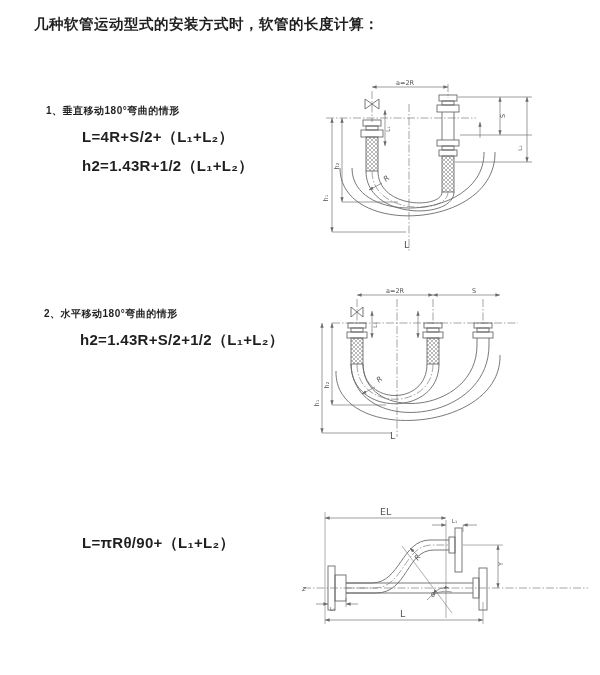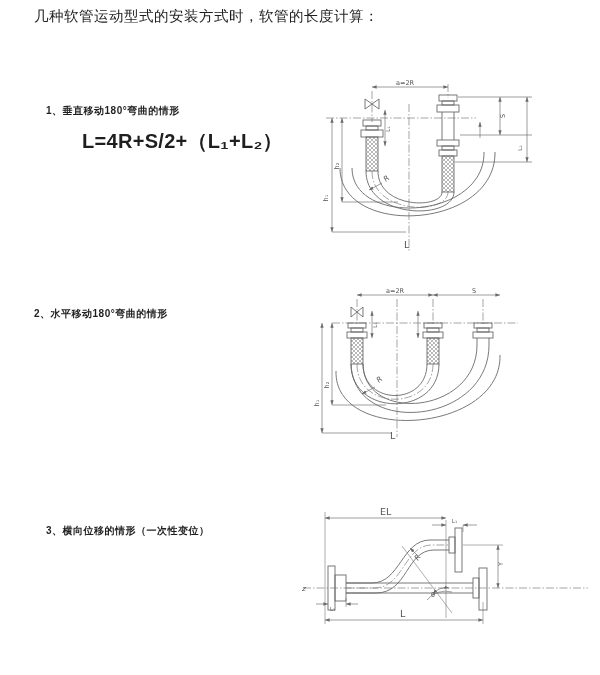--- a/index.html
+++ b/index.html
@@ -1,45 +1,47 @@
 <!DOCTYPE html>
 <html><head>
 <meta charset="utf-8">
 <style>
   html,body{margin:0;padding:0;}
   body{
     width:600px;height:675px;position:relative;background:#ffffff;overflow:hidden;
     font-family:"Liberation Sans","DejaVu Sans",sans-serif;color:#1f1f1f;
   }
-  .title{position:absolute;left:34px;top:7px;font-size:14.5px;font-weight:400;letter-spacing:0.5px;}
+  .title{position:absolute;left:34px;top:15px;font-size:14.5px;font-weight:700;letter-spacing:0.5px;}
   .section{position:absolute;}
   .sec-heading{font-size:10px;font-weight:700;letter-spacing:0.5px;}
-  .formula{font-size:20px;font-weight:700;margin-left:36px;margin-top:10px;letter-spacing:0.3px;white-space:nowrap;}
+  .formula{font-size:15px;font-weight:700;margin-left:36px;margin-top:10px;letter-spacing:0.3px;white-space:nowrap;}
   svg.diag{position:absolute;}
   .dlabel text{font-family:"DejaVu Sans",sans-serif;font-size:6.5px;fill:#555;}
   .dlabel text.big{font-size:9.5px;}
   .dlabel text.small{font-size:5.5px;}
   .dlabel text.ital{font-style:italic;font-size:7.5px;}
 </style>
 </head>
 <body>
 
 <div class="title">几种软管运动型式的安装方式时，软管的长度计算：</div>
 
 <div class="section" style="left:46px;top:104px">
   <div class="sec-heading">1、垂直移动180°弯曲的情形</div>
   <div class="formula">L=4R+S/2+（L₁+L₂）</div>
+  <div class="formula">h2=1.43R+1/2（L₁+L₂）</div>
 </div>
 
-<div class="section" style="left:34px;top:307px">
+<div class="section" style="left:44px;top:307px">
   <div class="sec-heading">2、水平移动180°弯曲的情形</div>
+  <div class="formula">h2=1.43R+S/2+1/2（L₁+L₂）</div>
 </div>
 
 <div class="section" style="left:46px;top:524px">
-  <div class="sec-heading">3、横向位移的情形（一次性变位）</div>
+  <div class="formula">L=πRθ/90+（L₁+L₂）</div>
 </div>
 
 <svg class="diag" style="left:308px;top:76px" width="226" height="182" viewBox="0 0 226 182">
   <defs>
     <pattern id="hx1" width="4" height="4" patternUnits="userSpaceOnUse">
       <path d="M0,0 L4,4 M4,0 L0,4" stroke="#8a8a8a" stroke-width="0.6"></path>
     </pattern>
     <marker id="ar1" viewBox="0 0 10 10" refX="9.5" refY="5" markerWidth="7.5" markerHeight="7.5" orient="auto-start-reverse">
       <path d="M0,1.6 L9.5,5 L0,8.4 Z" fill="#6a6a6a"></path>
     </marker>

